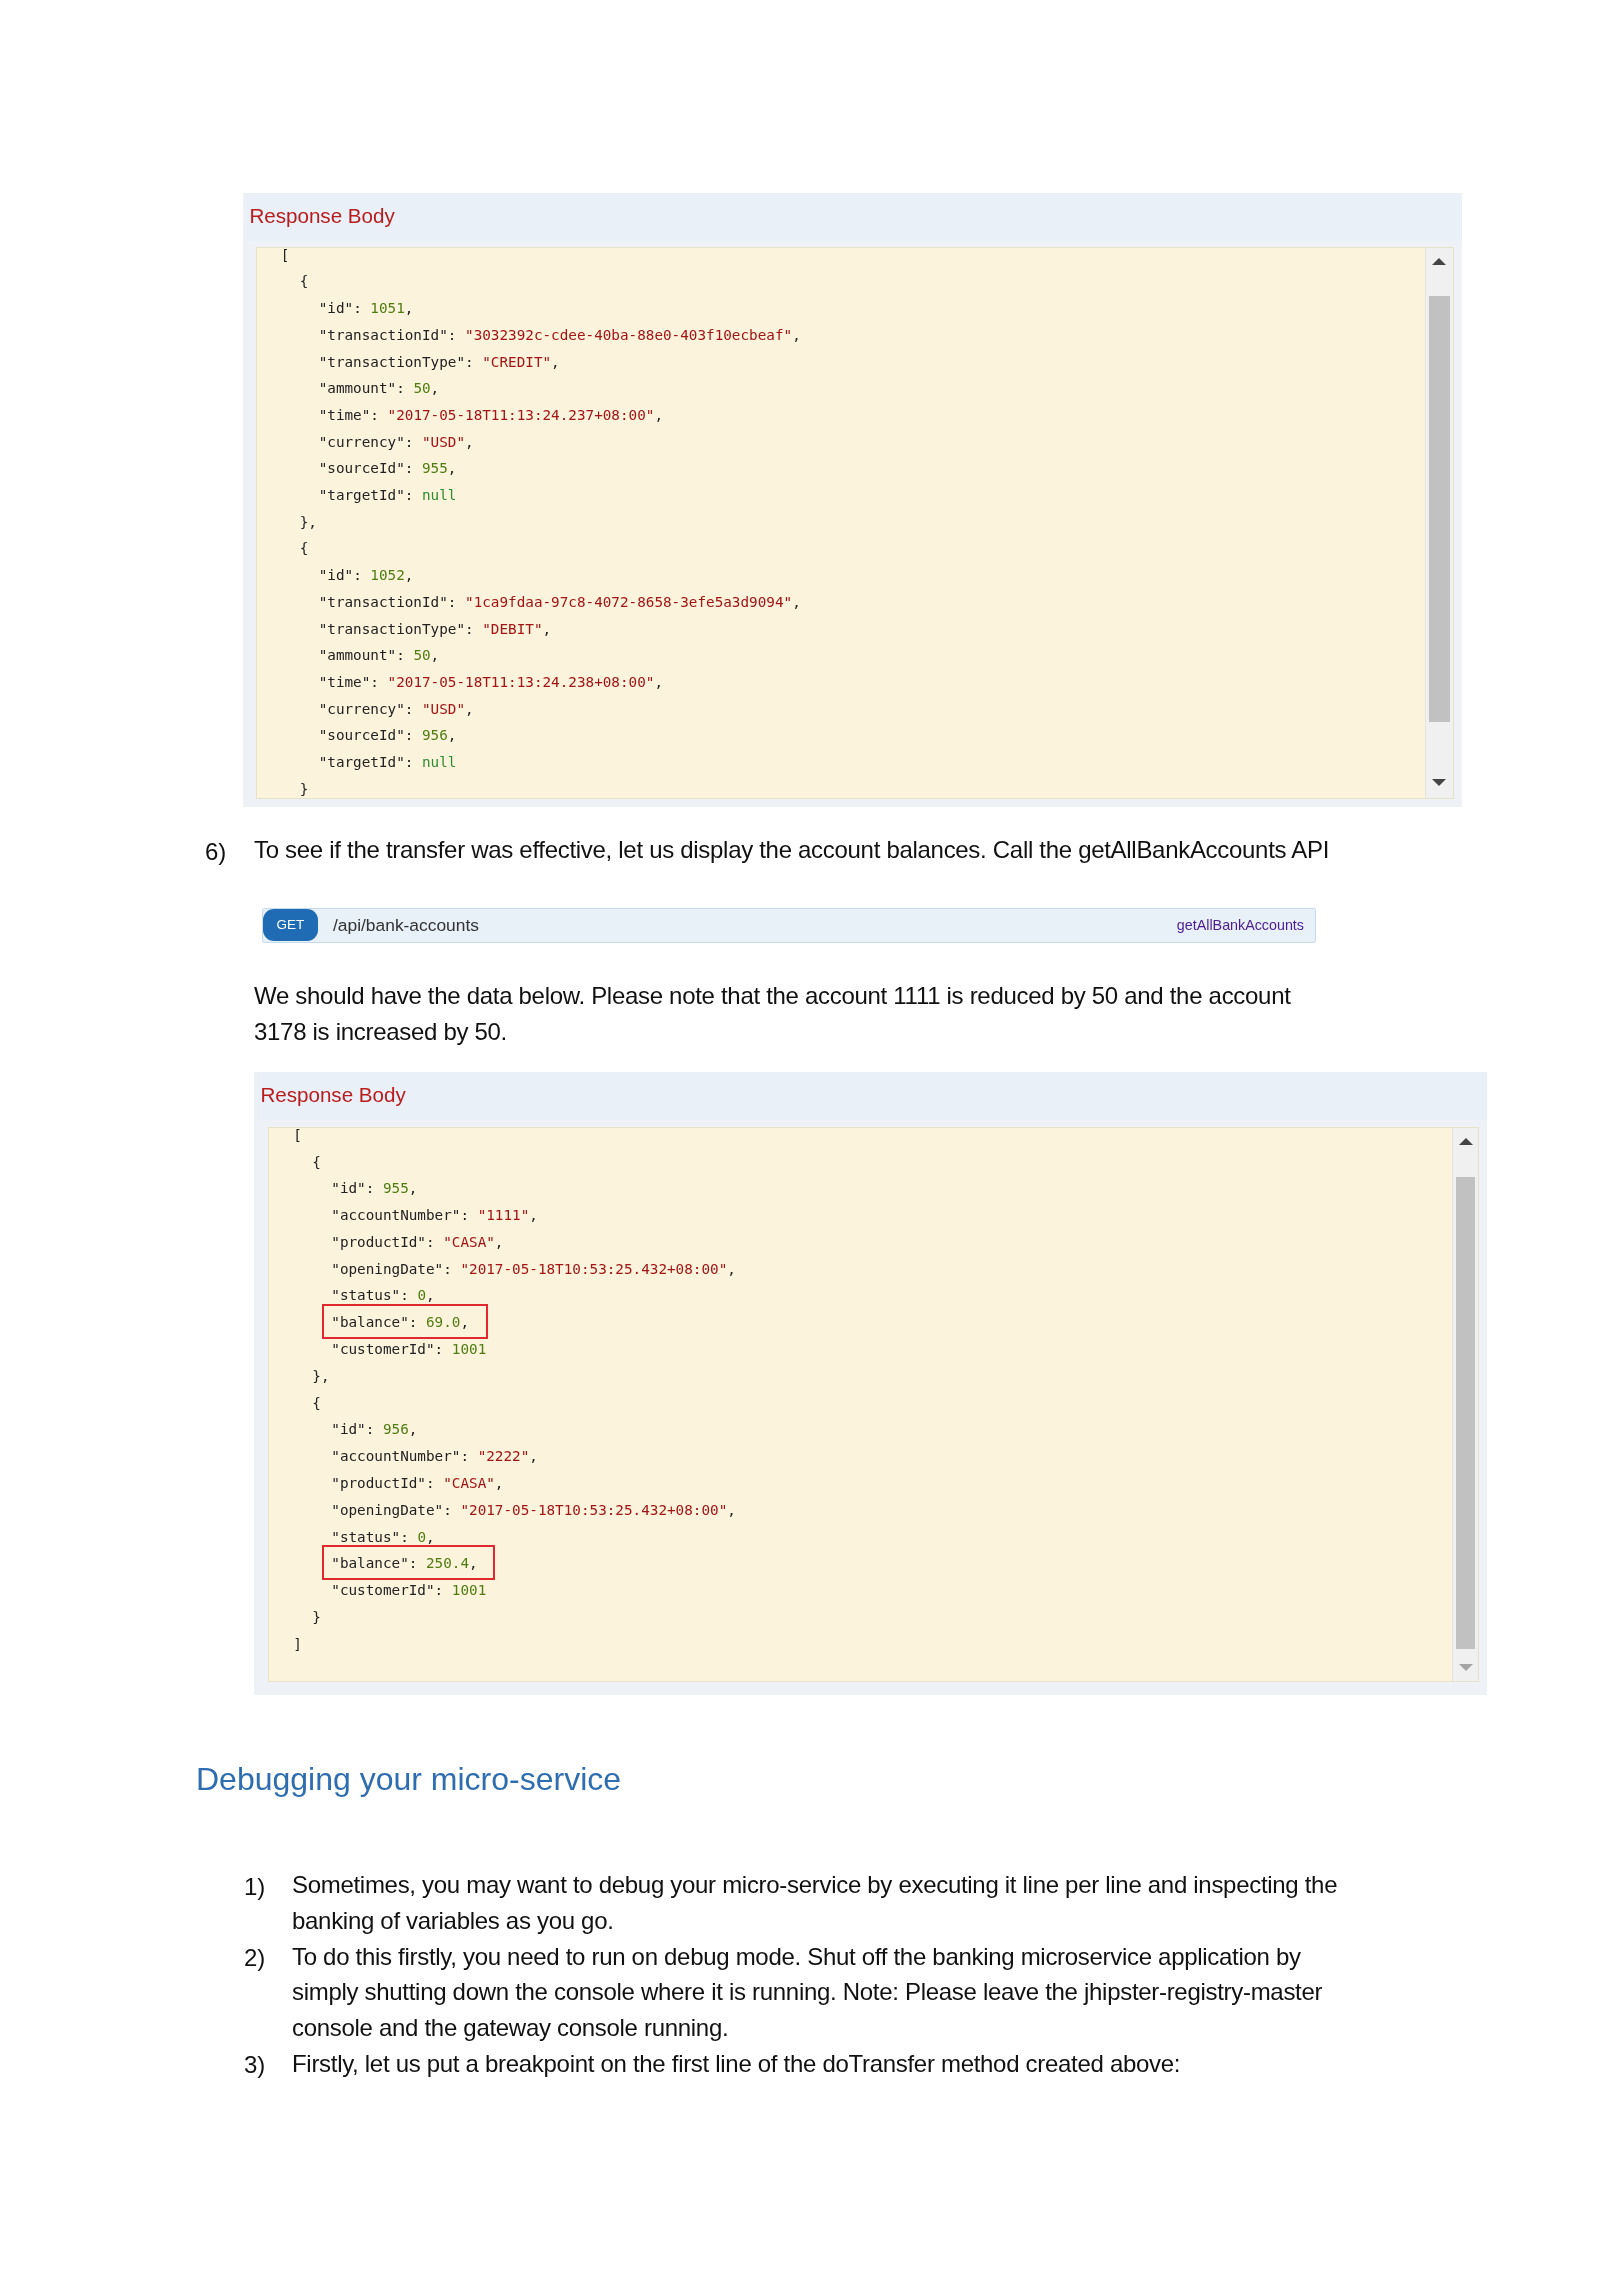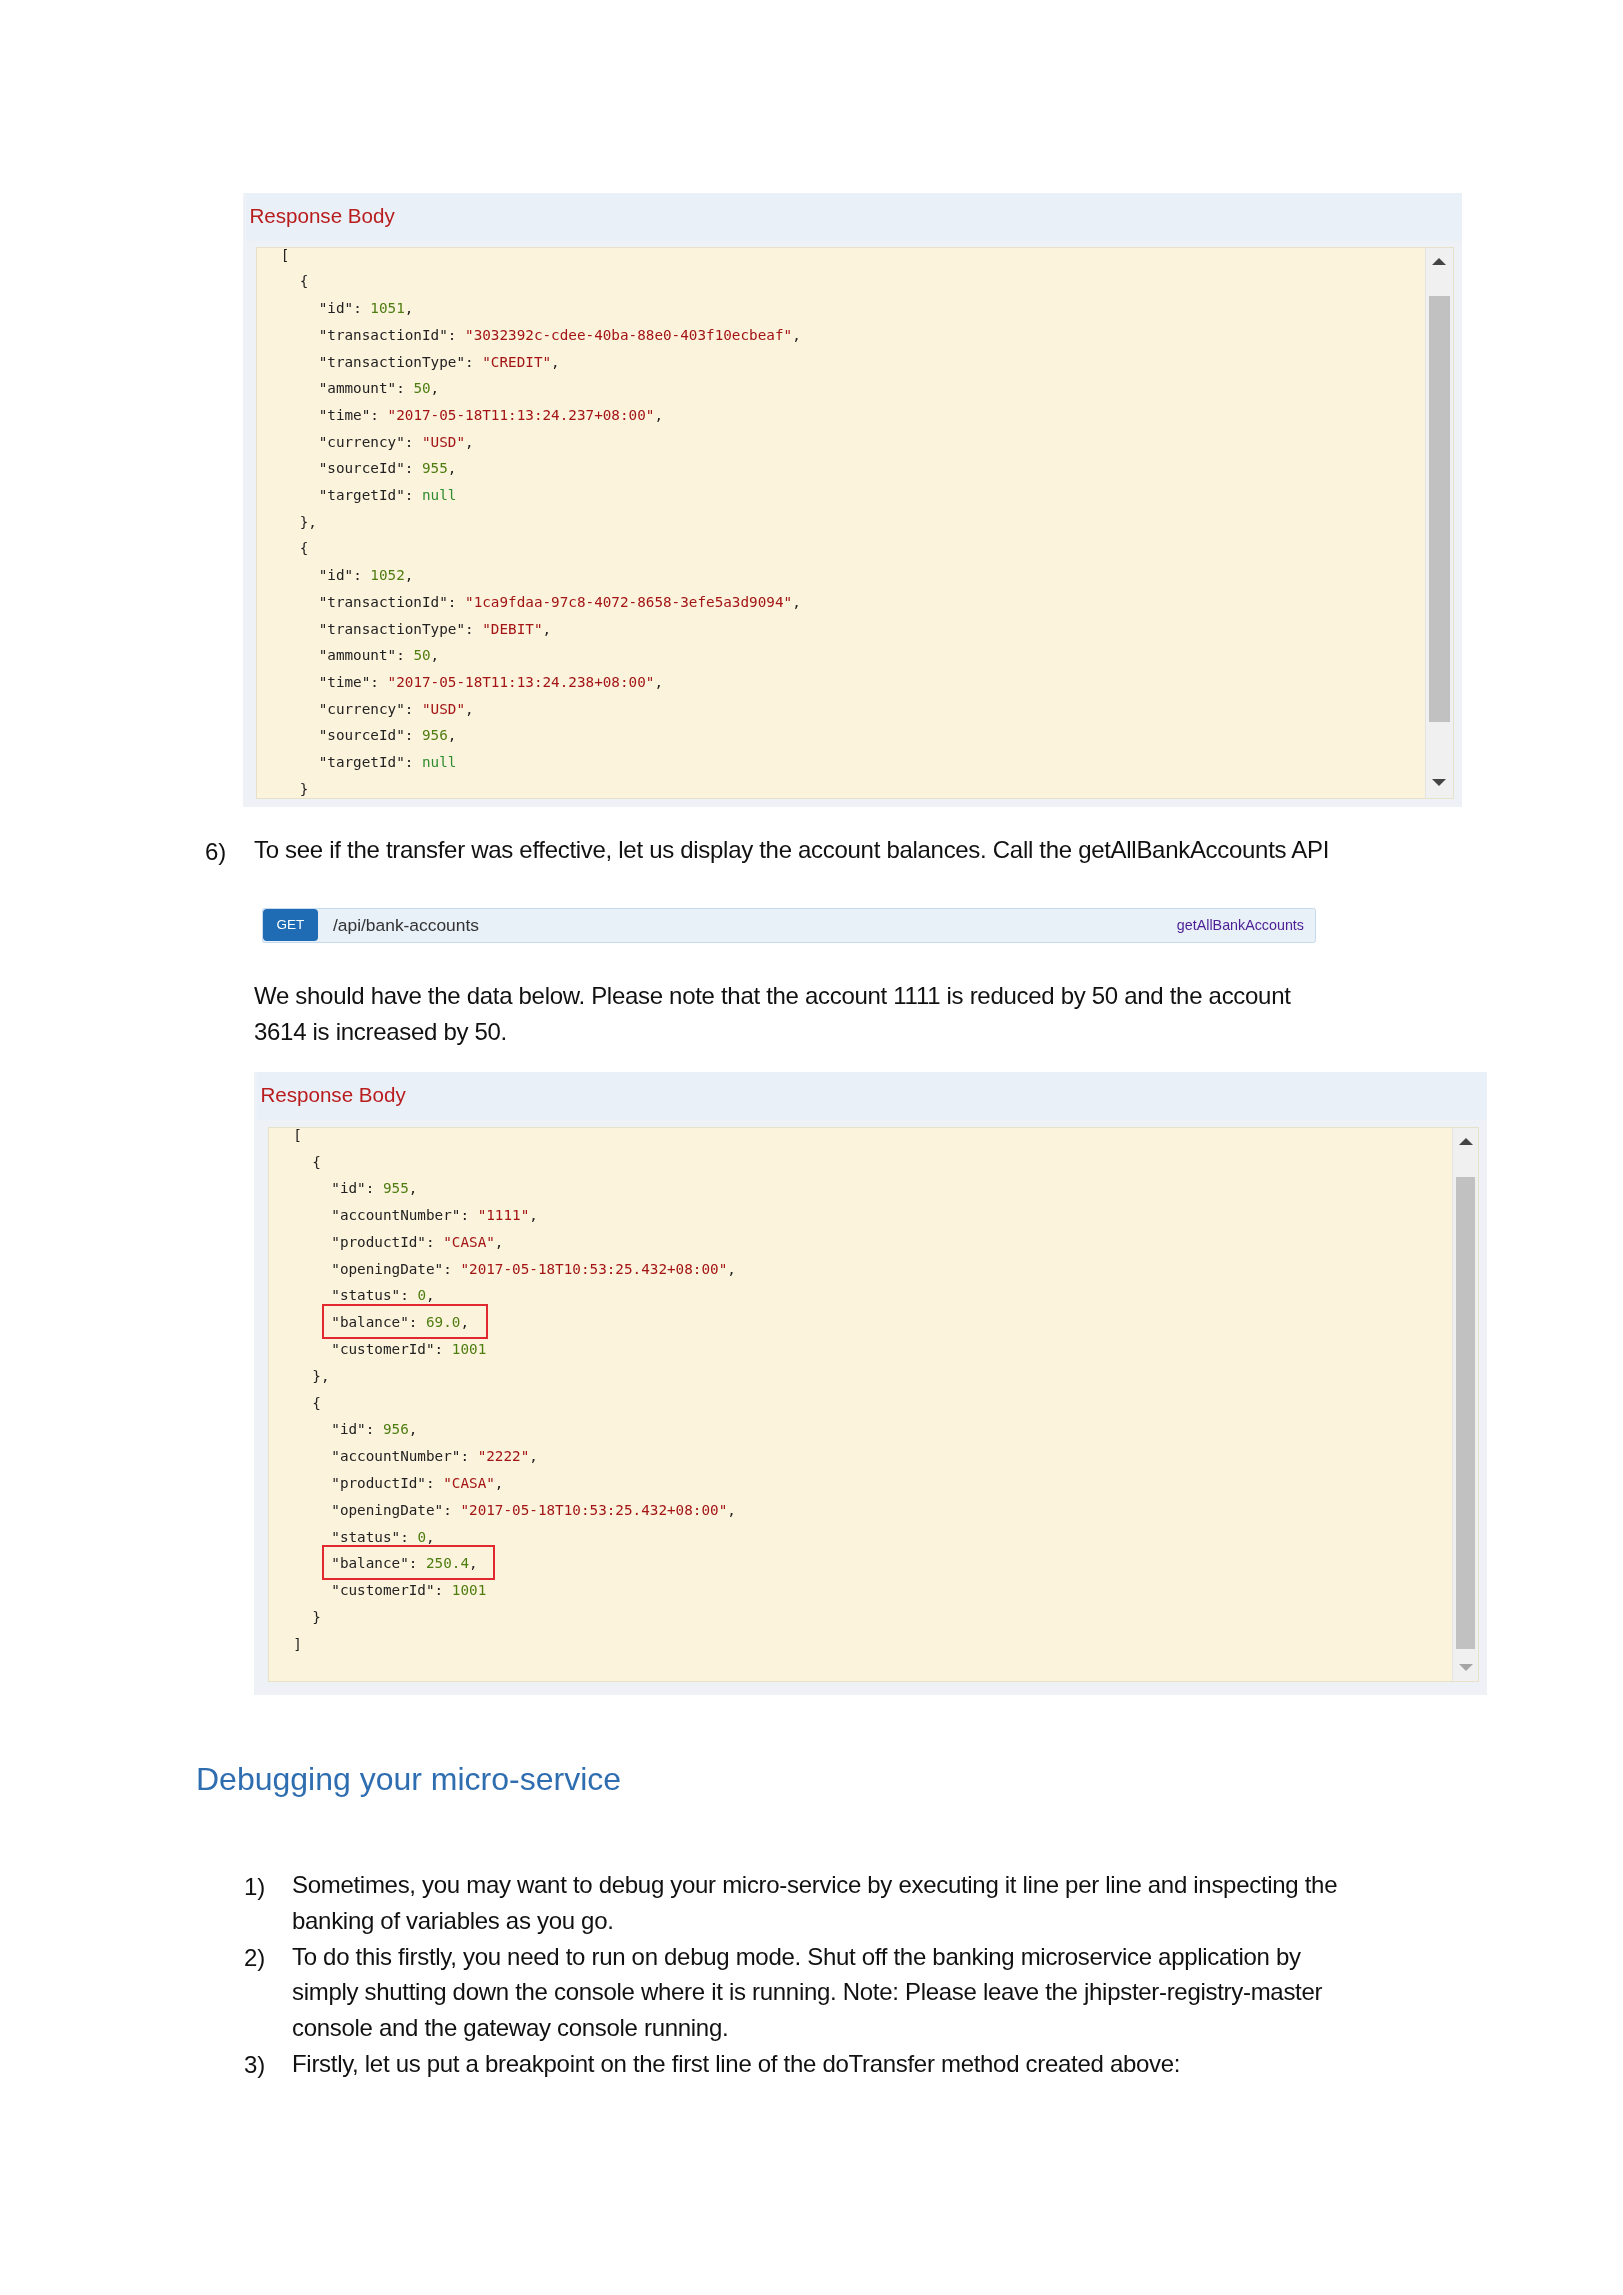--- a/index.html
+++ b/index.html
@@ -56,21 +56,21 @@
     }
     .list-num { position: absolute; font-size: 24px; color: #111; font-family: "Liberation Sans", sans-serif; }
 
     
     .get-bar {
       position: absolute; left: 262px; top: 908px; width: 1054px; height: 35px;
       background: #e8f0f8; border: 1.6px solid #c6daed; box-sizing: border-box; border-radius: 2.4px;
     }
     .get-badge {
       position: absolute; left: 0; top: 0; width: 55px; height: 32px; background: #1f6cb4;
-      color: #ffffff; font-size: 13.5px; text-align: center; line-height: 32px; border-radius: 4px;
+      color: #ffffff; font-size: 13.5px; text-align: center; line-height: 32px; border-radius: 11px;
     }
     .get-path { position: absolute; left: 70px; top: 0; line-height: 32px; font-size: 17.4px; color: #333; }
     .get-op { position: absolute; right: 11px; top: 0; line-height: 32px; font-size: 14.3px; color: #4c1d95; }
 
     .section-heading {
       position: absolute; left: 196px; top: 1761px; font-size: 32px; color: #2e6eb0;
       font-family: "Liberation Sans", sans-serif; font-weight: normal;
     }
   </style>
 </head>
@@ -115,21 +115,21 @@
 <span class="list-num" style="left:205px; top:838px;">6)</span>
 <span class="doc-text" style="left:254px; top:832px;">To see if the transfer was effective, let us display the account balances. Call the getAllBankAccounts API</span>
 
 <div class="get-bar">
   <span class="get-badge">GET</span>
   <span class="get-path">/api/bank-accounts</span>
   <span class="get-op">getAllBankAccounts</span>
 </div>
 
 <span class="doc-text" style="left:254px; top:978px;">We should have the data below. Please note that the account 1111 is reduced by 50 and the account</span>
-<span class="doc-text" style="left:254px; top:1014px;">3614 is increased by 50.</span>
+<span class="doc-text" style="left:254px; top:1014px;">3178 is increased by 50.</span>
 
 <div class="rb-panel" style="left:254px; top:1072px; width:1233px; height:623px;">
   <div class="rb-header">
     <span class="rb-title">Response Body</span>
   </div>
   <div class="rb-code" id="code2" style="left:14.3px; top:55px; width:1211px; height:555px;">
     <div class="code-lines" id="code2-lines">
         <div class="code-line" style="top: -6.3px; left: 24px;"><span class="p">[</span></div>
         <div class="code-line" style="top: 20.5px; left: 43px;"><span class="p">{</span></div>
         <div class="code-line" style="top: 47px; left: 62px;"><span class="k">"id"</span><span class="p">: </span><span class="n">955</span><span class="p">,</span></div>

